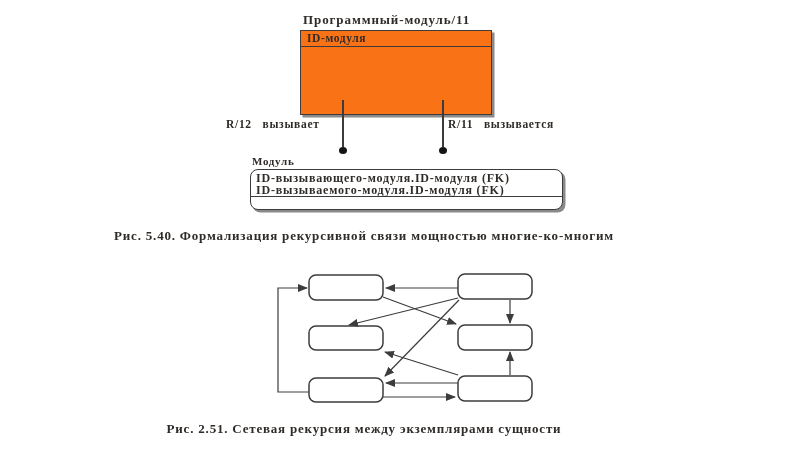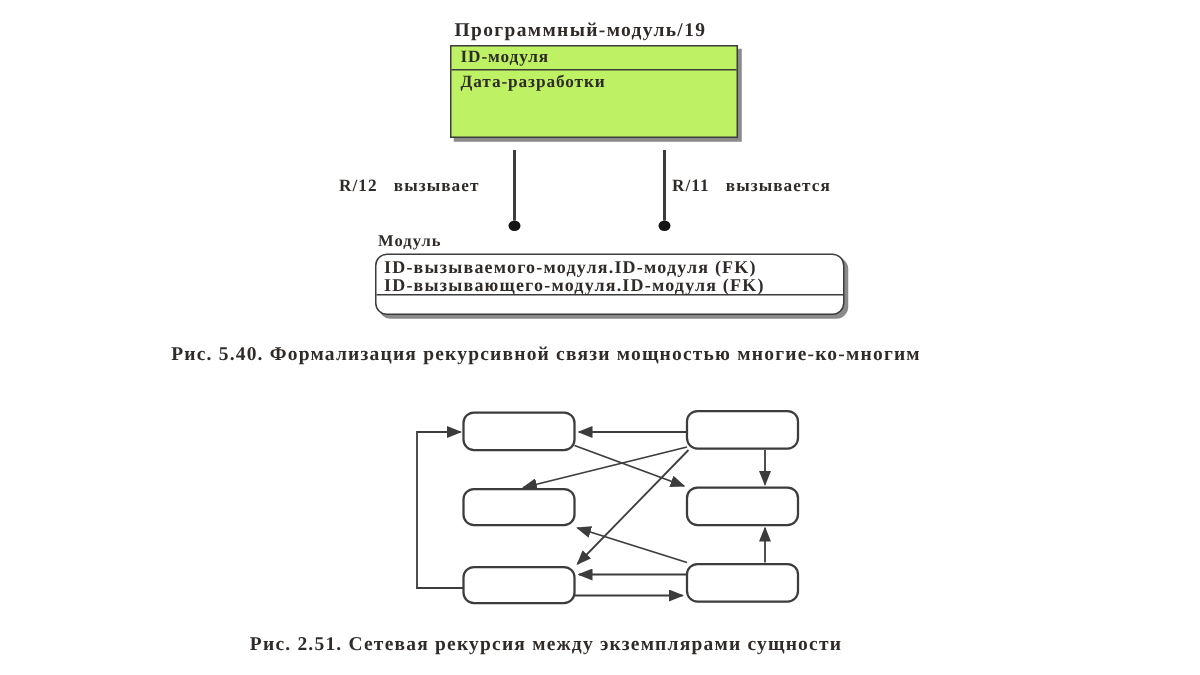--- a/index.html
+++ b/index.html
@@ -19,22 +19,22 @@
   }
   .abs{position:absolute;}
 
   
   .entity-title{
     left:303px;top:12px;
     font-size:13px;font-weight:700;letter-spacing:0.9px;
     white-space:nowrap;
   }
   .entity-box{
-    left:300px;top:30px;width:192px;height:62px;
-    background:#bef264;
+    left:300px;top:30px;width:192px;height:85px;
+    background:#f97316;
     border:1.6px solid var(--line);
     box-shadow:2.5px 2.5px 0 var(--shadow);
   }
   .key-sec{
     height:16px;
     border-bottom:1.4px solid var(--line);
     padding:1px 0 0 6px;
     font-size:11.5px;font-weight:600;letter-spacing:0.6px;
     white-space:nowrap;
   }
@@ -94,43 +94,42 @@
   .cap541{top:421px;}
 
   
   #net-svg{position:absolute;left:0;top:0;width:800px;height:450px;}
   #net-svg rect{fill:#ffffff;stroke:var(--line);stroke-width:1.5;}
   #net-svg polyline{fill:none;stroke:var(--line);stroke-width:1.2;}
 </style>
 </head>
 <body>
 
-<div class="abs entity-title">Программный-модуль/19</div>
+<div class="abs entity-title">Программный-модуль/11</div>
 
 <div class="abs entity-box">
   <div class="key-sec">ID-модуля</div>
   <div class="attrs">
-    <div>Дата-разработки</div>
   </div>
 </div>
 
 <div class="abs conn left"></div>
 <div class="abs conn right"></div>
 <div class="abs dot left"></div>
 <div class="abs dot right"></div>
 
 <div class="abs rel-label left">R/12   вызывает</div>
 <div class="abs rel-label right">R/11   вызывается</div>
 
 <div class="abs child-title">Модуль</div>
 
 <div class="abs child-box">
   <div class="child-keys">
+    <div>ID-вызывающего-модуля.ID-модуля (FK)</div>
     <div>ID-вызываемого-модуля.ID-модуля (FK)</div>
-    <div>ID-вызывающего-модуля.ID-модуля (FK)</div>
   </div>
 </div>
 
 <div class="abs caption cap540">
   <div>Рис. 5.40. Формализация рекурсивной связи мощностью многие-ко-многим</div>
 </div>
 
 <svg id="net-svg" viewBox="0 0 800 450" xmlns="http://www.w3.org/2000/svg">
   <defs>
     <marker id="arw" markerUnits="userSpaceOnUse" markerWidth="10" markerHeight="8" refX="9" refY="4" orient="auto">

